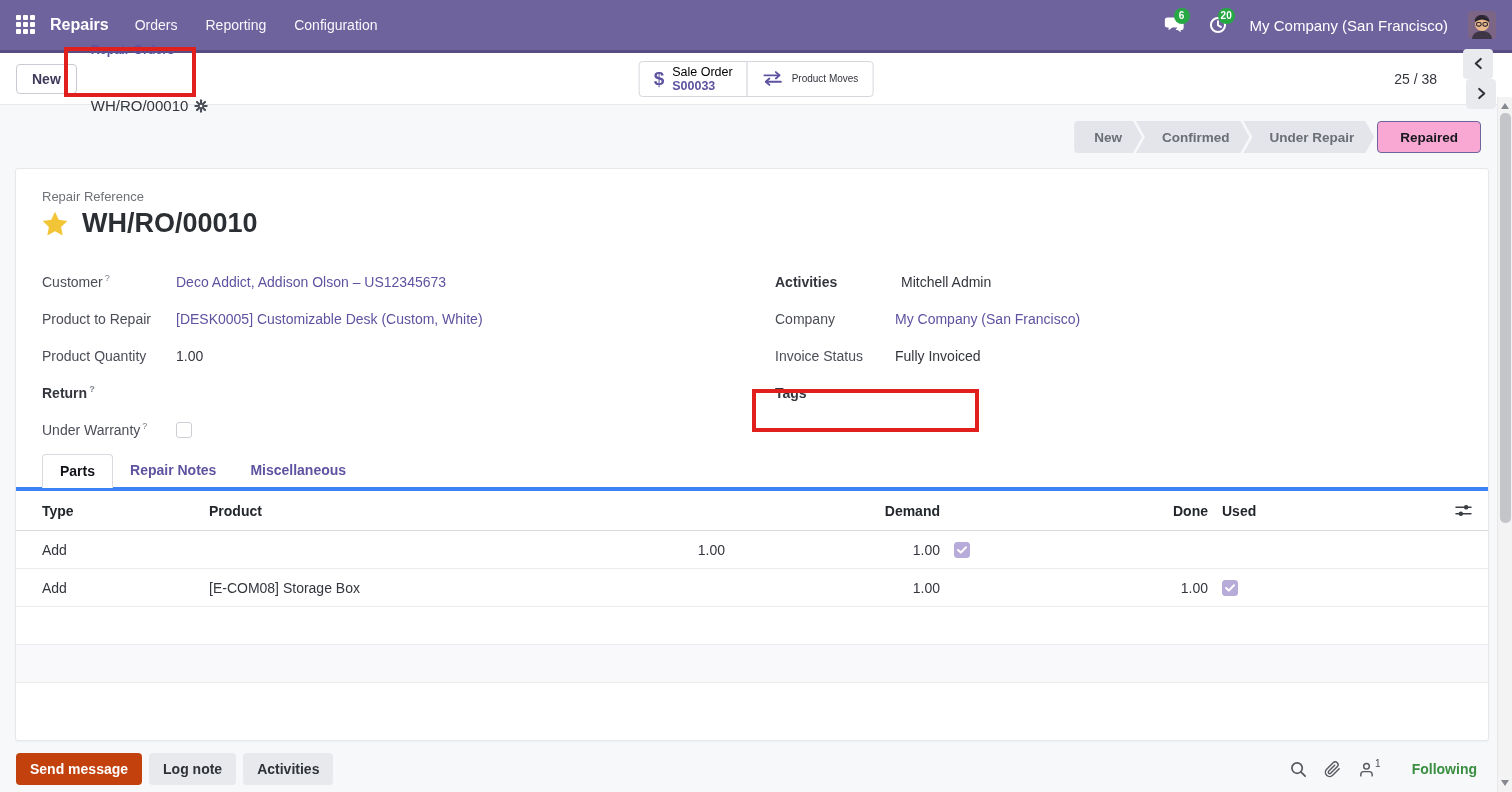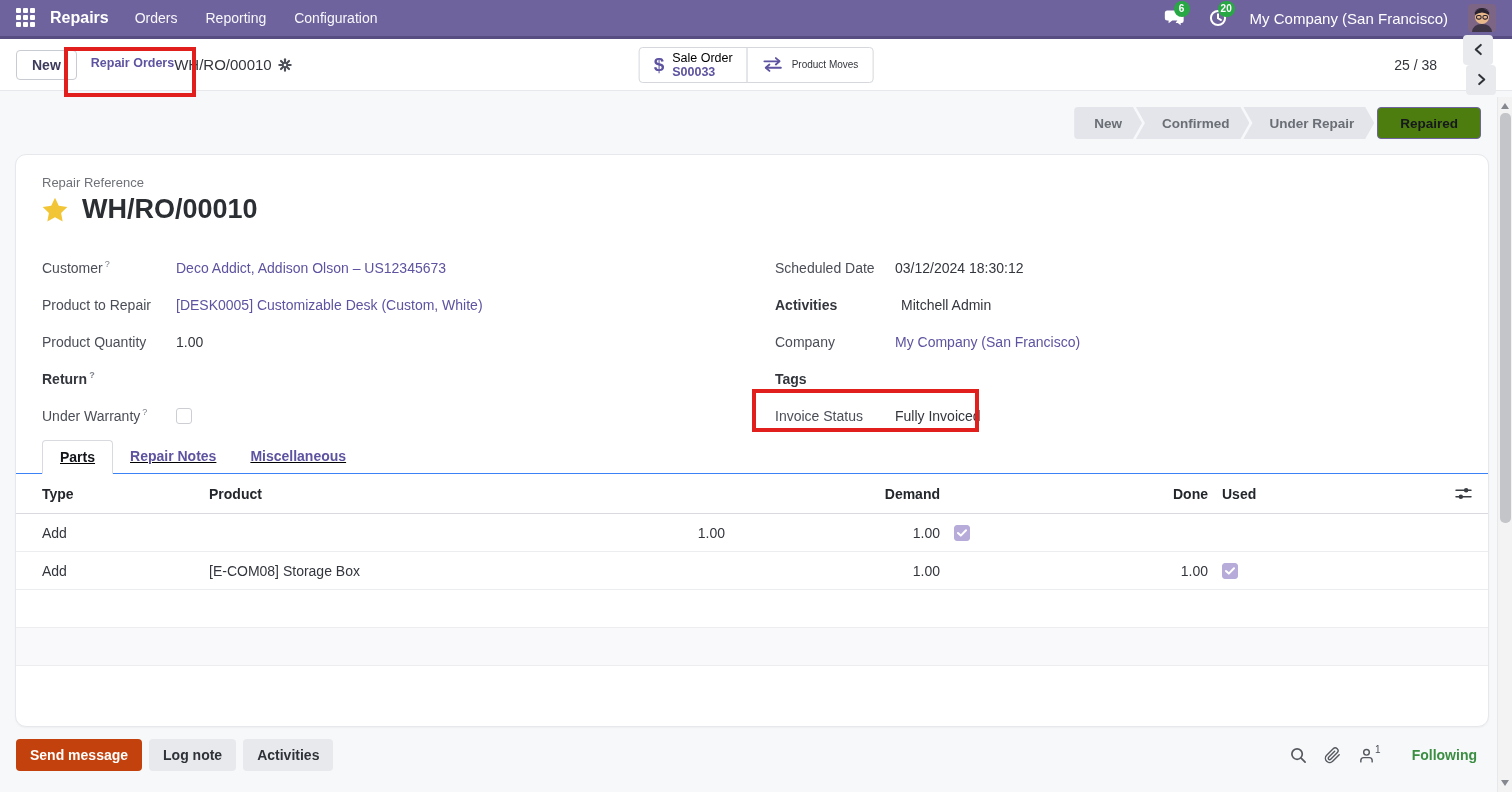--- a/index.html
+++ b/index.html
@@ -1,34 +1,34 @@
 <!DOCTYPE html>
 <html><head>
 <meta charset="utf-8">
 <style>
   * { margin:0; padding:0; box-sizing:border-box; }
   html,body { width:1512px; height:792px; font-family:"Liberation Sans", sans-serif; background:#F7F8FA; overflow:hidden; }
   .page { position:relative; width:1512px; height:792px; }
 
   
-  .navbar { height:39px; background:#6F639D; border-bottom:3px solid #584D82; display:flex; align-items:center; padding:0 16px; color:#fff; }
+  .navbar { height:53px; background:#6F639D; border-bottom:3px solid #584D82; display:flex; align-items:center; padding:0 16px; color:#fff; }
   .apps-icon { width:20px; height:20px; display:grid; grid-template-columns:repeat(3,5px); grid-template-rows:repeat(3,5px); gap:2px; margin-right:14px; cursor:pointer; }
   .apps-icon span { background:#fff; border-radius:1px; }
   .nav-app { font-size:16px; font-weight:700; margin-right:26px; }
   .nav-menu { font-size:14px; margin-right:28px; color:rgba(255,255,255,.95); cursor:pointer; }
   .nav-right { margin-left:auto; display:flex; align-items:center; gap:20px; }
   .nav-ico { position:relative; width:24px; height:24px; display:flex; align-items:center; justify-content:center; cursor:pointer; }
   .badge { position:absolute; top:-5px; left:12px; background:#28A745; color:#fff; font-size:10px; font-weight:700; border-radius:8px; min-width:16px; height:16px; line-height:16px; text-align:center; padding:0 3px; }
   .nav-company { font-size:15px; }
   .avatar { width:28px; height:28px; border-radius:4px; overflow:hidden; cursor:pointer; }
 
   
   .control-panel { height:52px; background:#fff; border-bottom:1px solid #E7E8EC; display:flex; align-items:center; padding:0 16px; position:relative; }
   .btn-new { background:#fff; border:1px solid #C9CBD2; border-radius:4px; padding:6px 15px; font-size:14px; font-weight:600; color:#3E3A5C; cursor:pointer; }
-  .breadcrumb { margin-left:14px; display:flex; flex-direction:row; justify-content:center; line-height:1.15; }
+  .breadcrumb { margin-left:14px; display:flex; flex-direction:column; justify-content:center; line-height:1.15;gap:40px; }
   .bc-parent { font-size:12.5px; color:#5D53A0; font-weight:600; cursor:pointer; }
   .bc-current { font-size:15px; color:#33363D; display:flex; align-items:center; gap:6px; }
   .smart-group { position:absolute; left:50%; transform:translateX(-50%); display:flex; }
   .smart-btn { background:#fff; border:1px solid #D5D7DC; height:36px; display:flex; align-items:center; gap:8px; padding:0 14px; cursor:pointer; }
   .smart-btn:first-child { border-radius:4px 0 0 4px; }
   .smart-btn:last-child { border-radius:0 4px 4px 0; margin-left:-1px; }
   .dollar { font-size:19px; font-weight:700; color:#5D53A0; }
   .so-text { display:flex; flex-direction:column; line-height:14px; font-size:12.5px; }
   .so-l1 { color:#000000; }
   .so-l2 { color:#5D53A0; font-weight:600; }
@@ -37,43 +37,43 @@
   .pager-value { font-size:14px; color:#33363D; cursor:pointer; }
   .pager-btn { width:30px; height:30px; background:#E8EAEE; border:none; border-radius:4px; display:flex; align-items:center; justify-content:center; cursor:pointer; }
   .pager-btn + .pager-btn { margin-left:3px; }
 
   
   .status-row { display:flex; justify-content:flex-end; padding:16px 31px 0 0; }
   .statusbar { display:flex; align-items:center; }
   .step { height:32px; display:flex; align-items:center; padding:0 20px; background:#E3E5EA; color:#6A6E75; font-size:13.5px; font-weight:600; cursor:pointer; }
   .step.first { border-radius:4px 0 0 4px; clip-path:polygon(0 0, calc(100% - 9px) 0, 100% 50%, calc(100% - 9px) 100%, 0 100%); }
   .step.mid { margin-left:-6px; clip-path:polygon(0 0, calc(100% - 9px) 0, 100% 50%, calc(100% - 9px) 100%, 0 100%, 9px 50%); padding-left:26px; }
-  .step.active { margin-left:3px; background:#4d7c0f; border:1px solid #6F639D; border-radius:4px; color:#16181D; font-weight:700; padding:0 22px; }
-
-  
-  .sheet { width:1474px; margin:15px 0 0 15px; height:573px; background:#fff; border:1px solid #E6E8EC; border-radius:11px; box-shadow:0 1px 2px rgba(0,0,0,.04); overflow:hidden; }
+  .step.active { margin-left:3px; background:#f9a8d4; border:1px solid #6F639D; border-radius:4px; color:#16181D; font-weight:700; padding:0 22px; }
+
+  
+  .sheet { width:1474px; margin:15px 0 0 15px; height:573px; background:#fff; border:1px solid #E6E8EC; border-radius:3px; box-shadow:0 1px 2px rgba(0,0,0,.04); overflow:hidden; }
   .sheet-pad { padding:20px 26px 0 26px; }
   .ref-label { font-size:13px; color:#6E7177; }
   .title-row { display:flex; align-items:center; gap:14px; margin-top:4px; }
   .title { font-size:27px; font-weight:700; color:#2B2E33; }
   .star { cursor:pointer; display:flex; }
 
   .fields { display:grid; grid-template-columns:1fr 1fr; column-gap:46px; padding:0 26px; margin-top:24px; }
   .frow { display:flex; align-items:center; height:37px; font-size:14px; }
   .flabel { width:134px; flex:0 0 134px; color:#4B4E57; }
   .flabel-r { width:120px; flex:0 0 120px; color:#4B4E57; }
   .flabel.bold, .flabel-r.bold { font-weight:700; color:#33363D; }
   .fvalue { color:#33363D; }
   .link { color:#5D53A0; cursor:pointer; }
   .help { font-size:9px; color:#7C818A; vertical-align:super; margin-left:2px; }
   .checkbox { width:16px; height:16px; border:1px solid #CCCED4; border-radius:3px; background:#fff; cursor:pointer; }
   .checkbox.checked { background:#B7ABD9; border-color:#B7ABD9; display:flex; align-items:center; justify-content:center; }
 
   
-  .tab-strip { margin-top:6px; border-bottom:1px solid #3b82f6; display:flex; padding-left:26px;text-decoration:underline; }
+  .tab-strip { margin-top:6px; border-bottom:4px solid #3b82f6; display:flex; padding-left:26px; }
   .tab { padding:8px 17px; font-size:14px; color:#5D53A0; font-weight:600; cursor:pointer; margin-bottom:-1px; }
   .tab.active { background:#fff; border:1px solid #D8DADF; border-bottom:1px solid #fff; border-radius:4px 4px 0 0; color:#111318; }
 
   
   .ptable-header, .ptable-row { display:grid; grid-template-columns:193px 516px 215px 268px 57px 1fr; align-items:center; font-size:14px; }
   .ptable-header { height:40px; border-bottom:1px solid #D8DADF; font-weight:700; color:#23262B; }
   .ptable-row { height:38px; border-bottom:1px solid #ECEDEF; color:#33363D; }
   .c-first { padding-left:26px; }
   .c-num { text-align:right; }
   .c-used { padding-left:14px; }
@@ -254,38 +254,34 @@
           <span class="fvalue"></span>
         </div>
         <div class="frow">
           <span class="flabel"><span>Under Warranty</span><sup class="help">?</sup></span>
           <span class="checkbox"></span>
         </div>
       </div>
 
       <div>
         <div class="frow">
-          <span class="flabel-r">Scheduled Date</span>
-          <span class="fvalue">03/12/2024 18:30:12</span>
-        </div>
-        <div class="frow">
           <span class="flabel-r bold">Activities</span>
           <span class="fvalue" style="padding-left:6px;">Mitchell Admin</span>
         </div>
         <div class="frow">
           <span class="flabel-r">Company</span>
           <span class="fvalue link">My Company (San Francisco)</span>
         </div>
         <div class="frow">
+          <span class="flabel-r">Invoice Status</span>
+          <span class="fvalue">Fully Invoiced</span>
+        </div>
+        <div class="frow">
           <span class="flabel-r bold">Tags</span>
           <span class="fvalue"></span>
-        </div>
-        <div class="frow">
-          <span class="flabel-r">Invoice Status</span>
-          <span class="fvalue">Fully Invoiced</span>
         </div>
       </div>
     </div>
 
     <div class="tab-strip">
       <div class="tab active">Parts</div>
       <div class="tab">Repair Notes</div>
       <div class="tab">Miscellaneous</div>
     </div>
 

